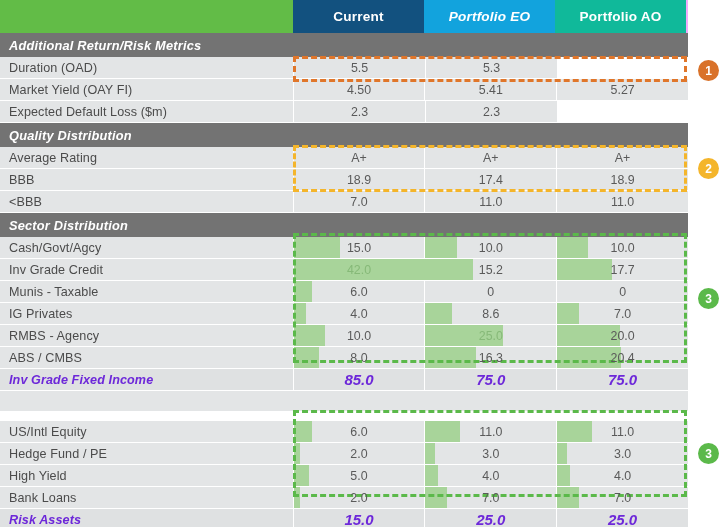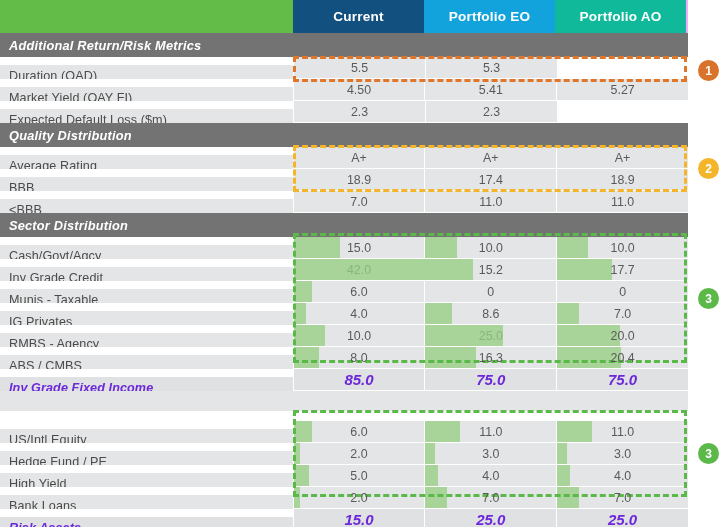--- a/index.html
+++ b/index.html
@@ -21,32 +21,32 @@
         justify-content:center;font-size:12.4px;color:#5a5a5a;}
   .cell + .cell{margin-left:1px;}
   .lbl + .cell{margin-left:1px;}
 
   
   .hdrrow{height:33px;background:#f0abfc;}
   .hdrrow .lbl{background:#62bc47;}
   .hdrcell{width:131px;box-sizing:border-box;display:flex;align-items:center;justify-content:center;
            color:#ffffff;font-weight:bold;font-size:13.6px;letter-spacing:.2px;}
   .hc-current{background:#12517f;}
-  .hc-eo{background:#12a3dd;}
+  .hc-eo{background:#12a3dd;font-style:italic;}
   .hc-ao{background:#10b99a;}
 
   
   .sect{height:24px;background:#737373;font-style:italic;}
   .sect .stitle{padding-left:9px;display:flex;align-items:center;color:#ffffff;
                 font-weight:bold;font-size:12.8px;letter-spacing:.2px;width:688px;height:24px;
                 box-sizing:border-box;}
 
   
   .drow{height:22px;background:#ffffff;}
-  .drow .lbl{background:#e3e5e6;height:21px;margin-top:8px;}
+  .drow .lbl{background:#e3e5e6;height:21px;margin-top:0;}
   .drow .cell{background:#e3e5e6;height:21px;}
 
   .total .lbl, .total .cell{background:#dfe1e2;font-style:italic;font-weight:bold;color:#6d28d9;}
   .total .cell{font-size:15px;}
   .total .lbl{font-size:12.6px;}
 
   .spacer{height:21px;background:#ffffff;}
   .spacer .fill{width:688px;height:20px;background:#e3e5e6;}
   .spacergap{height:9px;background:#ffffff;width:688px;}
 

